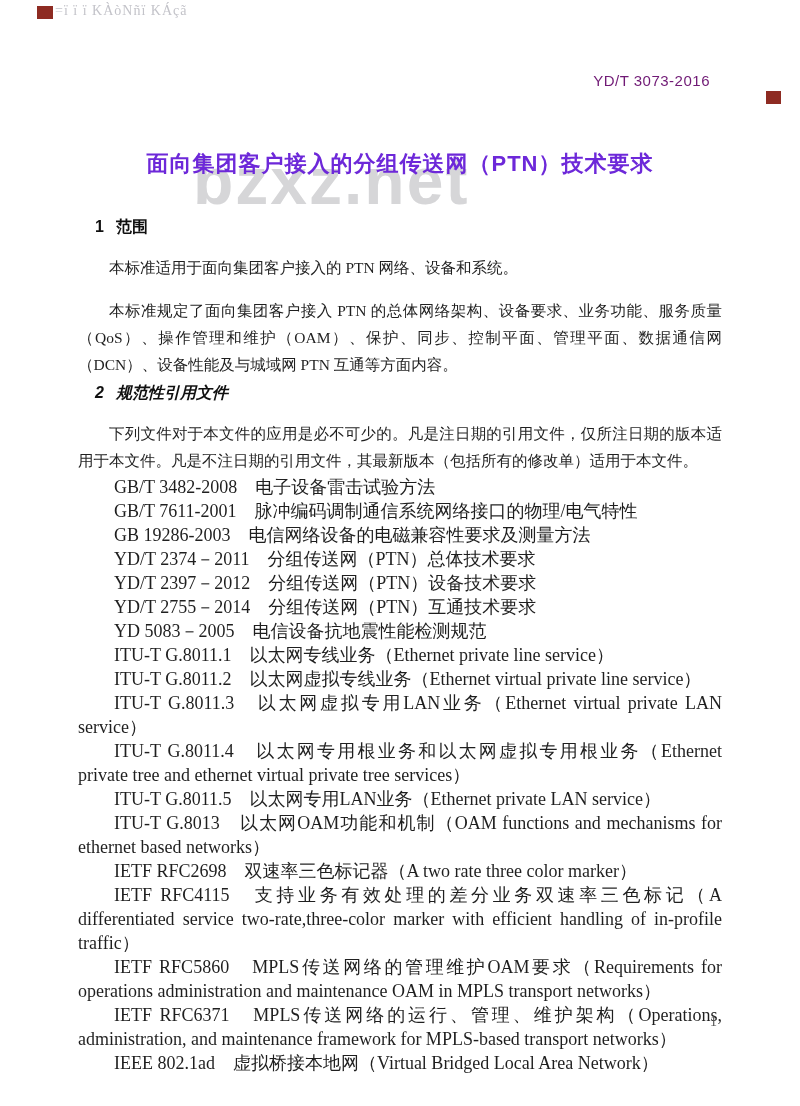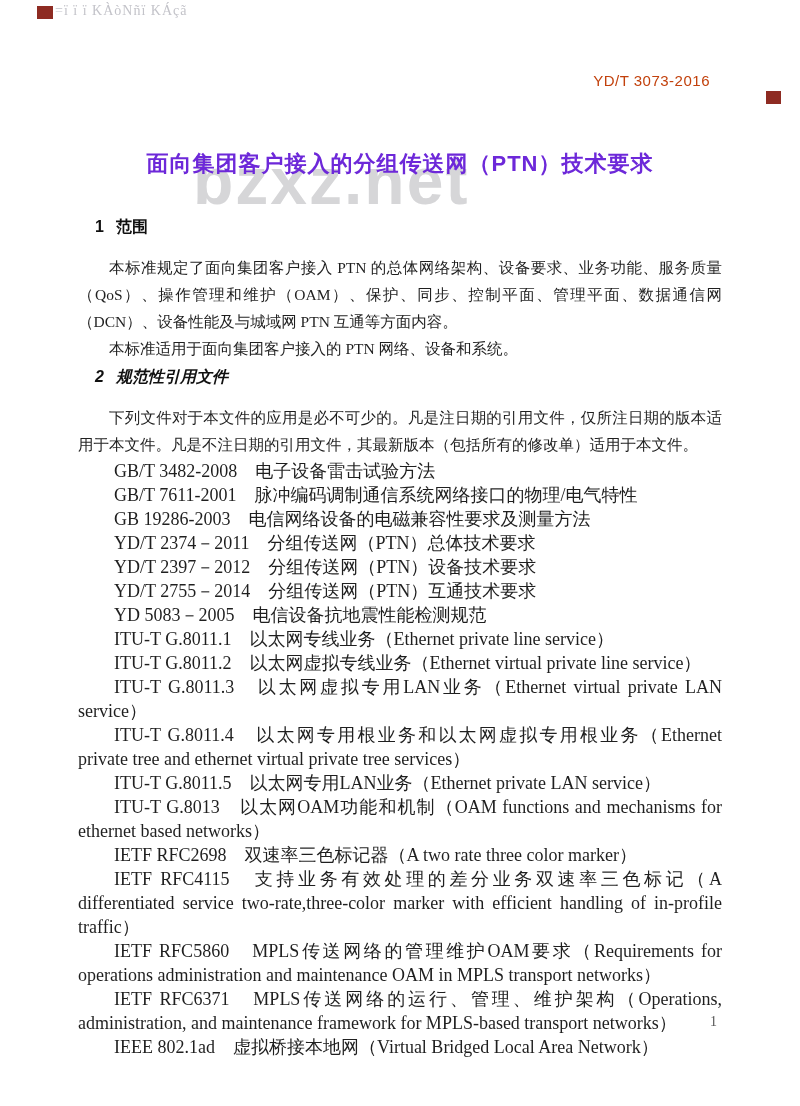--- a/index.html
+++ b/index.html
@@ -30,21 +30,21 @@
   }
   .stamp-tl { left: 37px; top: 6px; }
   .stamp-r  { left: 766px; top: 91px; width: 15px; }
   .header-code {
     position: absolute;
     top: 72px;
     right: 90px;
     font-family: "Liberation Sans", sans-serif;
     font-size: 15px;
     letter-spacing: 0.5px;
-    color: #c2410c;
+    color: #701a75;
     white-space: nowrap;
   }
   .site-watermark {
     position: absolute;
     left: 193px;
     top: 143px;
     font-family: "Liberation Sans", sans-serif;
     font-weight: bold;
     font-size: 66px;
     letter-spacing: 2px;
@@ -122,22 +122,22 @@
   <div class="header-code">YD/T 3073-2016</div>
 
   <div class="site-watermark">bzxz.net</div>
 
   <h1 class="doc-title">面向集团客户接入的分组传送网（PTN）技术要求</h1>
 
   <div class="content">
 
     <h2 class="section-heading"><span class="sec-num">1</span><span>范围</span></h2>
 
+    <p class="body-para">本标准适用于面向集团客户接入的 PTN 网络、设备和系统。</p>
     <p class="body-para para-first">本标准规定了面向集团客户接入 PTN 的总体网络架构、设备要求、业务功能、服务质量（QoS）、操作管理和维护（OAM）、保护、同步、控制平面、管理平面、数据通信网（DCN）、设备性能及与城域网 PTN 互通等方面内容。</p>
-    <p class="body-para">本标准适用于面向集团客户接入的 PTN 网络、设备和系统。</p>
 
     <h2 class="section-heading sec2-heading"><span class="sec-num">2</span><span>规范性引用文件</span></h2>
 
     <p class="body-para intro-para">下列文件对于本文件的应用是必不可少的。凡是注日期的引用文件，仅所注日期的版本适用于本文件。凡是不注日期的引用文件，其最新版本（包括所有的修改单）适用于本文件。</p>
 
     <div class="ref-list">
       <p class="ref-item">GB/T 3482-2008　电子设备雷击试验方法</p>
       <p class="ref-item">GB/T 7611-2001　脉冲编码调制通信系统网络接口的物理/电气特性</p>
       <p class="ref-item">GB 19286-2003　电信网络设备的电磁兼容性要求及测量方法</p>
       <p class="ref-item">YD/T 2374－2011　分组传送网（PTN）总体技术要求</p>

